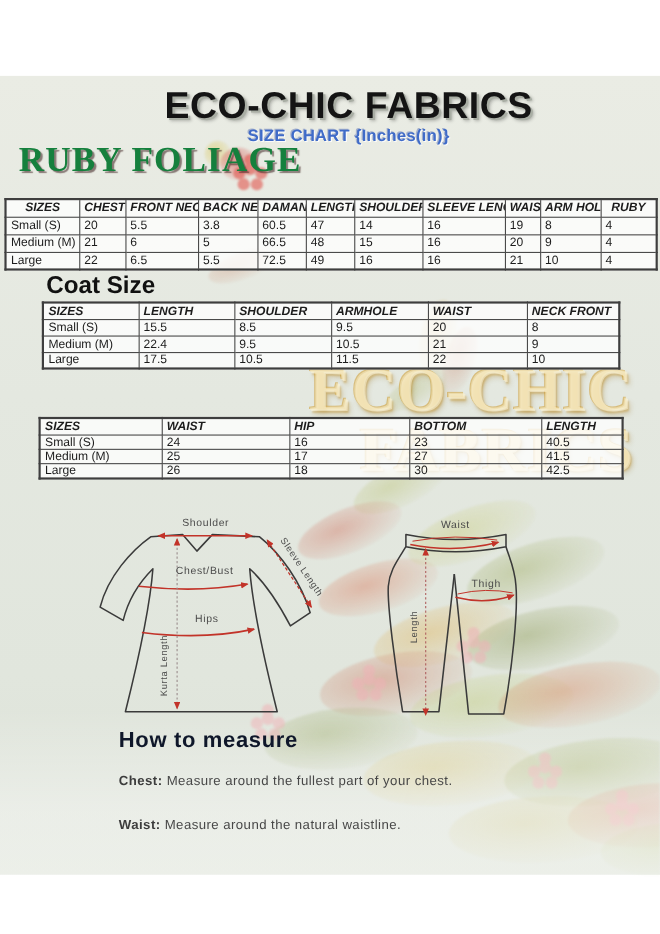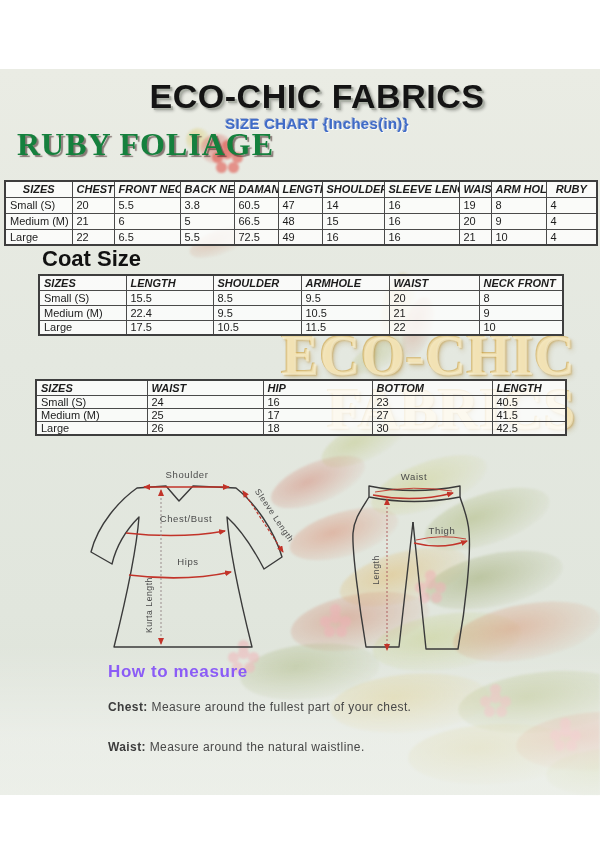--- a/index.html
+++ b/index.html
@@ -60,21 +60,21 @@
   .trouser-tbl tr.hd{height:15px;}
   .trouser-tbl tr{height:13px;}
 
   
   .diagrams{position:absolute;left:80px;top:455px;width:480px;height:215px;z-index:3;}
   .diagrams text{font-family:"Liberation Sans", sans-serif;fill:#4b4b4b;font-size:9.5px;letter-spacing:.6px;}
   .diagrams .rot{font-size:8.5px;}
 
   
   .howto{position:absolute;left:108px;top:662px;width:370px;z-index:3;color:#474747;}
-  .howto h3{margin:0 0 14px 0;font-size:17px;color:#8b5cf6;letter-spacing:.6px;}
+  .howto h3{margin:0 0 14px 0;font-size:20px;color:#0f172a;letter-spacing:.6px;}
   .howto p{margin:0 0 17px 0;font-size:12px;line-height:23px;letter-spacing:.4px;}
   .howto .lbl{font-weight:bold;color:#3c3c3c;}
 </style>
 </head>
 <body>
 
 <div class="page">
 
   <div class="band"></div>
 

